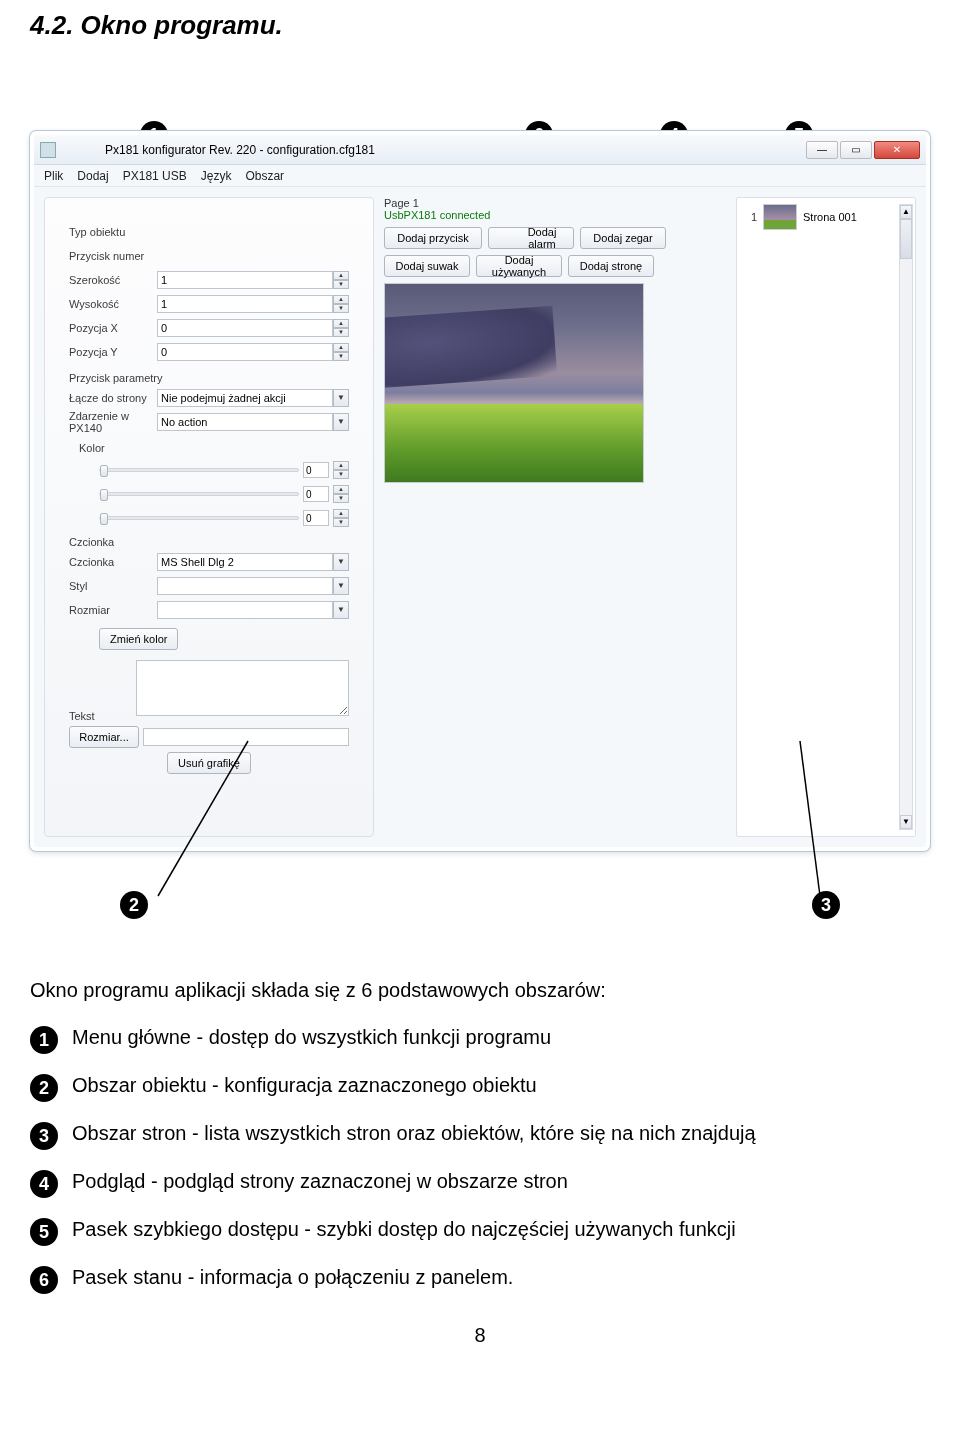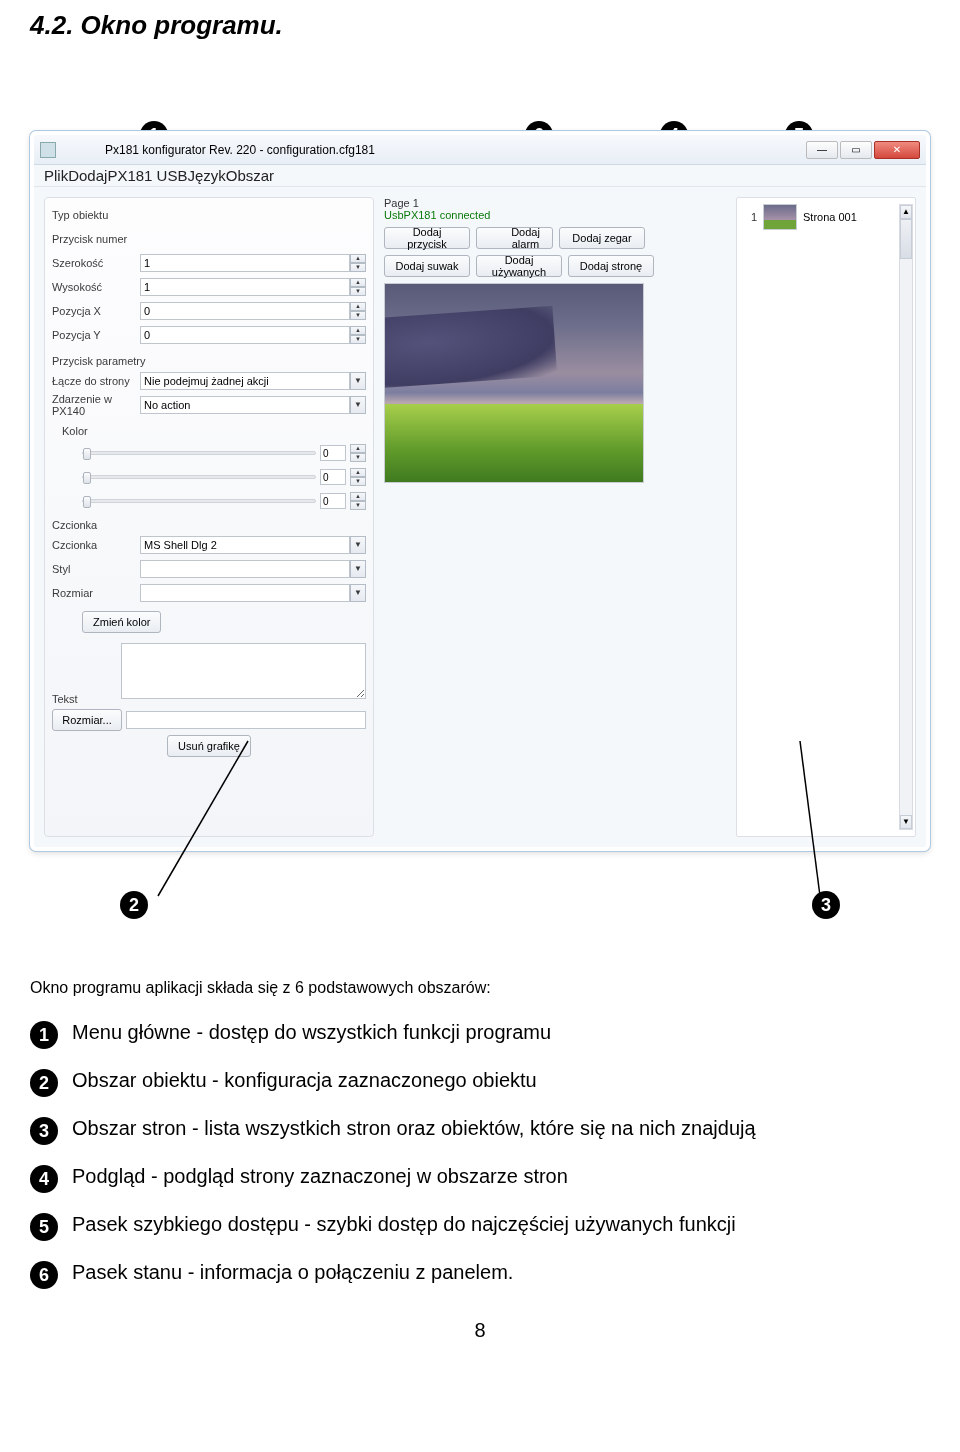--- a/index.html
+++ b/index.html
@@ -75,39 +75,40 @@
     justify-content: center;
     font-size: 10px;
     cursor: pointer;
   }
   .win-close { background: linear-gradient(#f08b80, #d4483d); color:#fff; border-color:#a83026; width: 46px; }
   .menubar {
     height: 22px;
     background: #f5f8fb;
     border-bottom: 1px solid #e2e6ec;
     display: flex;
+    gap: 14px;
     align-items: center;
     padding: 0 10px;
-    font-size: 15px;
+    font-size: 12px;
     color: #222;
   }
   .menubar span { cursor: pointer; }
   .app-body {
     display: flex;
     height: calc(100% - 52px);
     padding: 10px;
     gap: 10px;
     position: relative;
   }
   .left-panel {
     width: 330px;
     background: linear-gradient(#fdfdfe, #f3f5f8);
     border: 1px solid #dce0e6;
     border-radius: 4px;
-    padding: 7px;
+    padding: 24px;
     font-size: 11px;
     color: #3a3a3a;
     display: flex;
     flex-direction: column;
   }
   .form-row {
     display: flex;
     align-items: center;
     margin-bottom: 4px;
     height: 20px;
@@ -208,21 +209,21 @@
   .vscroll .arrow-dn { bottom:0; }
   .leader-svg { position:absolute; overflow:visible; pointer-events:none; }
   .callout-bottom-row {
     display:flex;
     justify-content: space-between;
     margin-top: 40px;
     padding: 0 90px;
   }
   .desc-intro {
     margin-top: 60px;
-    font-size: 16px;
+    font-size: 20px;
   }
   .desc-list { margin-top: 24px; }
   .desc-item {
     display: flex;
     align-items: flex-start;
     gap: 14px;
     margin-bottom: 20px;
     font-size: 20px;
   }
   .page-number { text-align:center; font-size:20px; margin-top:30px; }
@@ -400,22 +401,22 @@
         <button class="btn">Usuń grafikę</button>
       </div>
     </div>
 
     <div class="center-panel">
       <div style="display:flex; gap:60px; align-items:baseline;">
         <span class="page-label">Page 1</span>
       </div>
       <div class="status-connected">UsbPX181 connected</div>
       <div class="btn-row">
-        <button class="btn" style="width:86px;">Dodaj przycisk</button>
-        <button class="btn" style="width:77px;padding-left:32px;">Dodaj alarm</button>
+        <button class="btn" style="width:98px;">Dodaj przycisk</button>
+        <button class="btn" style="width:86px;padding-left:32px;">Dodaj alarm</button>
         <button class="btn" style="width:86px;">Dodaj zegar</button>
       </div>
       <div class="btn-row">
         <button class="btn" style="width:86px;">Dodaj suwak</button>
         <button class="btn" style="width:86px;">Dodaj używanych</button>
         <button class="btn" style="width:86px;">Dodaj stronę</button>
       </div>
       <div class="preview">
         <div class="sky"></div>
         <div class="cloud1"></div>

